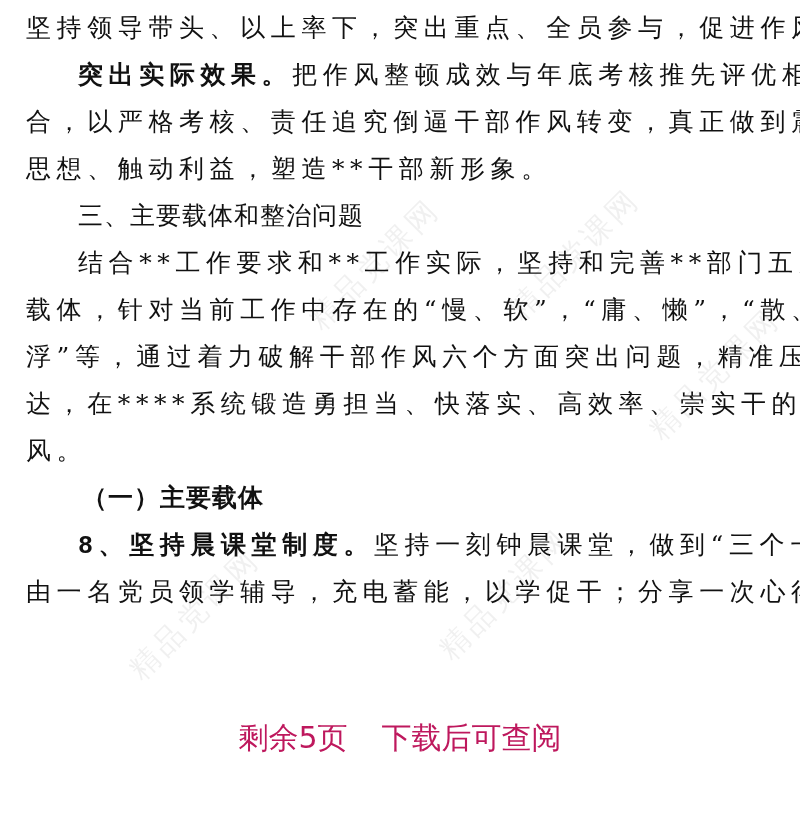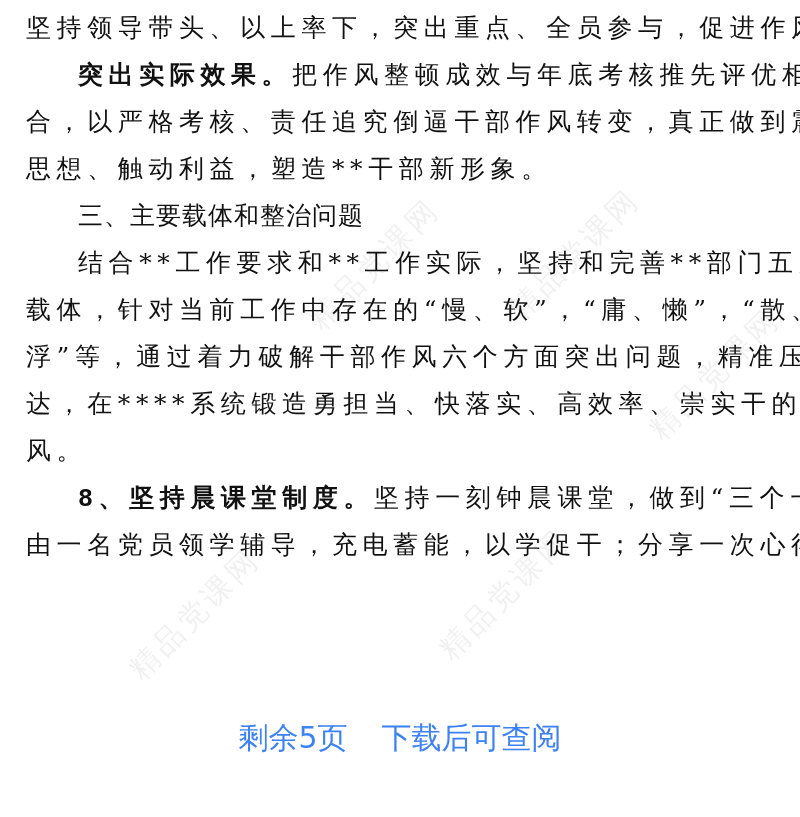--- a/index.html
+++ b/index.html
@@ -57,21 +57,21 @@
       letter-spacing: 4px;
     }
     .footer {
       position: absolute;
       top: 718px;
       left: 0;
       width: 800px;
       text-align: center;
       font-family: "DejaVu Sans", "Liberation Sans", sans-serif;
       font-size: 30px;
-      color: #3b82f6;
+      color: #be185d;
     }
     .footer span { margin: 0 17px; }
   </style>
 </head>
 <body>
 
 <div class="watermark" style="left:300px; top:310px;">精品党课网</div>
 <div class="watermark" style="left:500px; top:300px;">精品党课网</div>
 <div class="watermark" style="left:120px; top:660px;">精品党课网</div>
 <div class="watermark" style="left:430px; top:640px;">精品党课网</div>
@@ -81,19 +81,20 @@
   <div class="line">坚持领导带头、以上率下，突出重点、全员参与，促进作风根</div>
   <div class="line indent"><span class="bold">突出实际效果。</span><span>把作风整顿成效与年底考核推先评优相结</span></div>
   <div class="line">合，以严格考核、责任追究倒逼干部作风转变，真正做到震动</div>
   <div class="line last">思想、触动利益，塑造**干部新形象。</div>
   <div class="line last heading indent">三、主要载体和整治问题</div>
   <div class="line indent">结合**工作要求和**工作实际，坚持和完善**部门五大工作</div>
   <div class="line">载体，针对当前工作中存在的“慢、软”，“庸、懒”，“散、</div>
   <div class="line">浮”等，通过着力破解干部作风六个方面突出问题，精准压力传</div>
   <div class="line">达，在****系统锻造勇担当、快落实、高效率、崇实干的工作作</div>
   <div class="line last">风。</div>
+  <div class="line last subheading">（一）主要载体</div>
   <div class="line indent"><span class="bold">8、坚持晨课堂制度。</span><span>坚持一刻钟晨课堂，做到“三个一”，</span></div>
   <div class="line">由一名党员领学辅导，充电蓄能，以学促干；分享一次心得体会，</div>
 </div>
 
 <div class="footer">
   <span>剩余5页</span><span>下载后可查阅</span>
 </div>
 
 </body></html>

